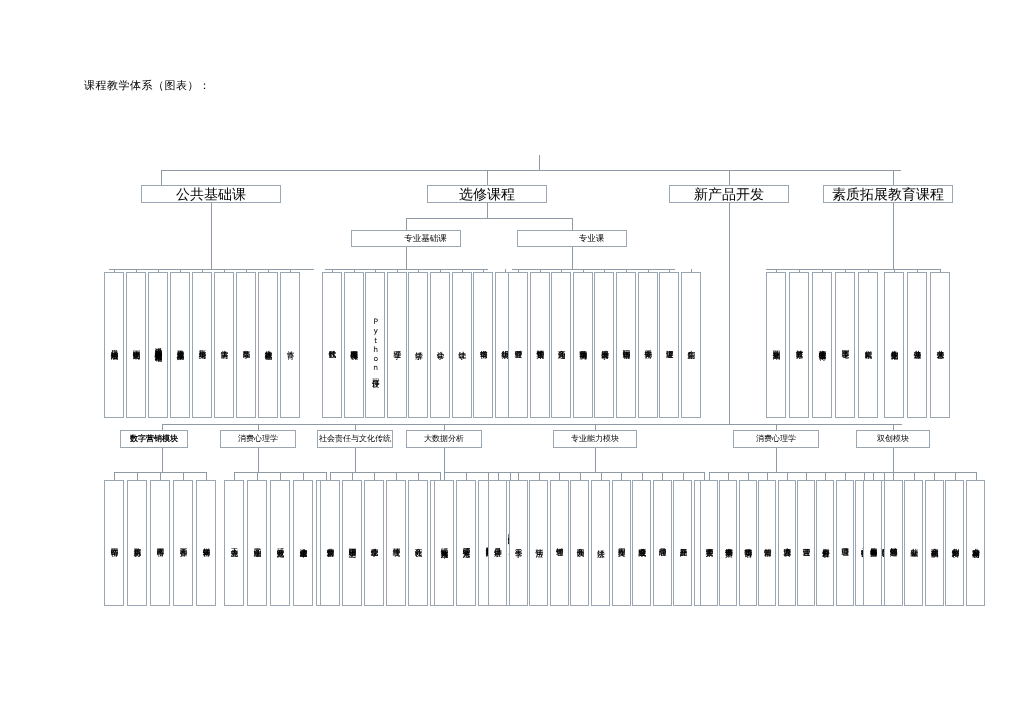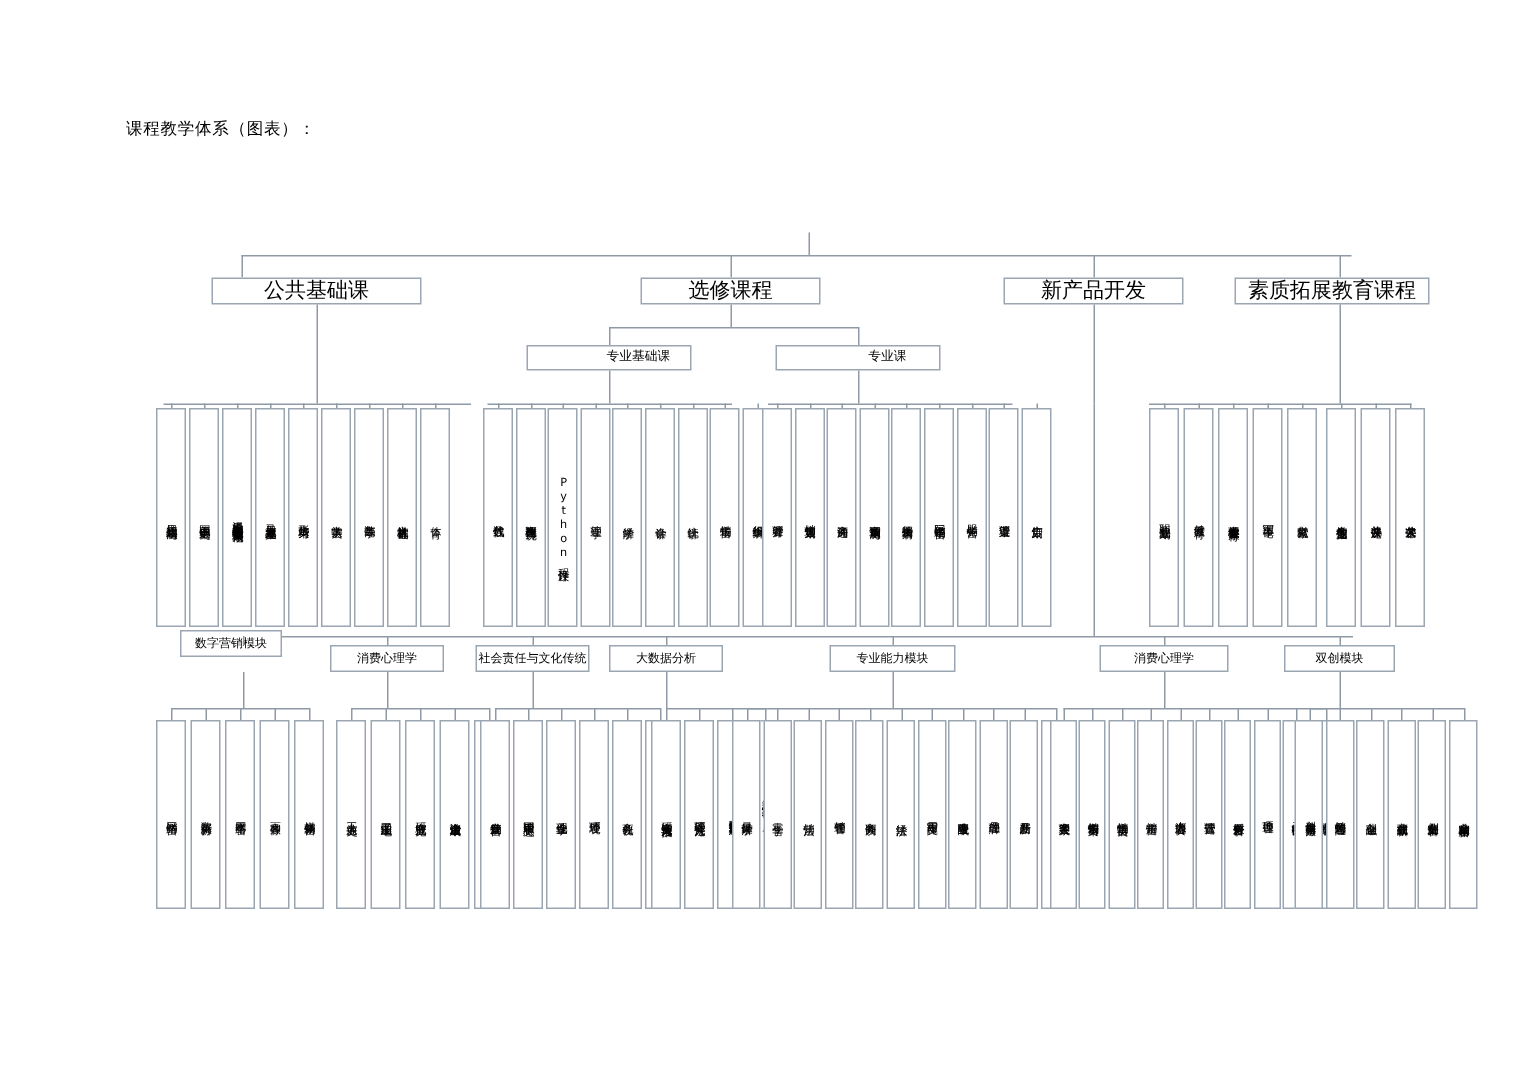--- a/index.html
+++ b/index.html
@@ -195,21 +195,21 @@
       <div class="vbox" style="left: 930px; top: 272px; width: 20px; height: 146px;">公共艺术课</div>
       <div class="ln lnv" style="left: 940px; top: 269px; height: 3px;"></div>
     </div>
 
   <div class="ln lnv" style="left:729px; top:269px; height:155px;"></div>
   <div class="ln lnv" style="left:211px; top:418px; height:0px;"></div>
 
   <div class="ln lnh" style="left:162px; top:424px; width:740px;"></div>
 
   <div id="modulerow">
-      <div class="box module" style="left: 120px; top: 420px; width: 68px; height: 18px;">数字营销模块</div>
+      <div class="box module" style="left: 120px; top: 430px; width: 68px; height: 18px; font-weight: bold;">数字营销模块</div>
       <div class="ln lnv" style="left: 162px; top: 424px; height: 6px;"></div>
       <div class="box module" style="left: 220px; top: 430px; width: 76px; height: 18px;">消费心理学</div>
       <div class="ln lnv" style="left: 258px; top: 424px; height: 6px;"></div>
       <div class="box module" style="left: 317px; top: 430px; width: 76px; height: 18px;">社会责任与文化传统</div>
       <div class="ln lnv" style="left: 355px; top: 424px; height: 6px;"></div>
       <div class="box module" style="left: 406px; top: 430px; width: 76px; height: 18px;">大数据分析</div>
       <div class="ln lnv" style="left: 444px; top: 424px; height: 6px;"></div>
       <div class="box module" style="left: 553px; top: 430px; width: 84px; height: 18px;">专业能力模块</div>
       <div class="ln lnv" style="left: 595px; top: 424px; height: 6px;"></div>
       <div class="box module" style="left: 733px; top: 430px; width: 86px; height: 18px;">消费心理学</div>

